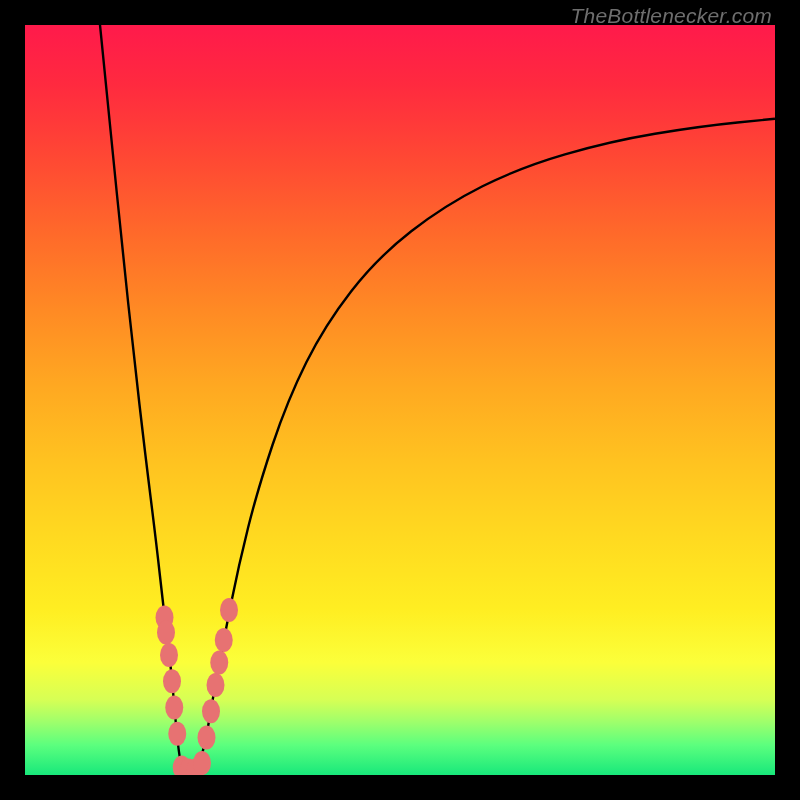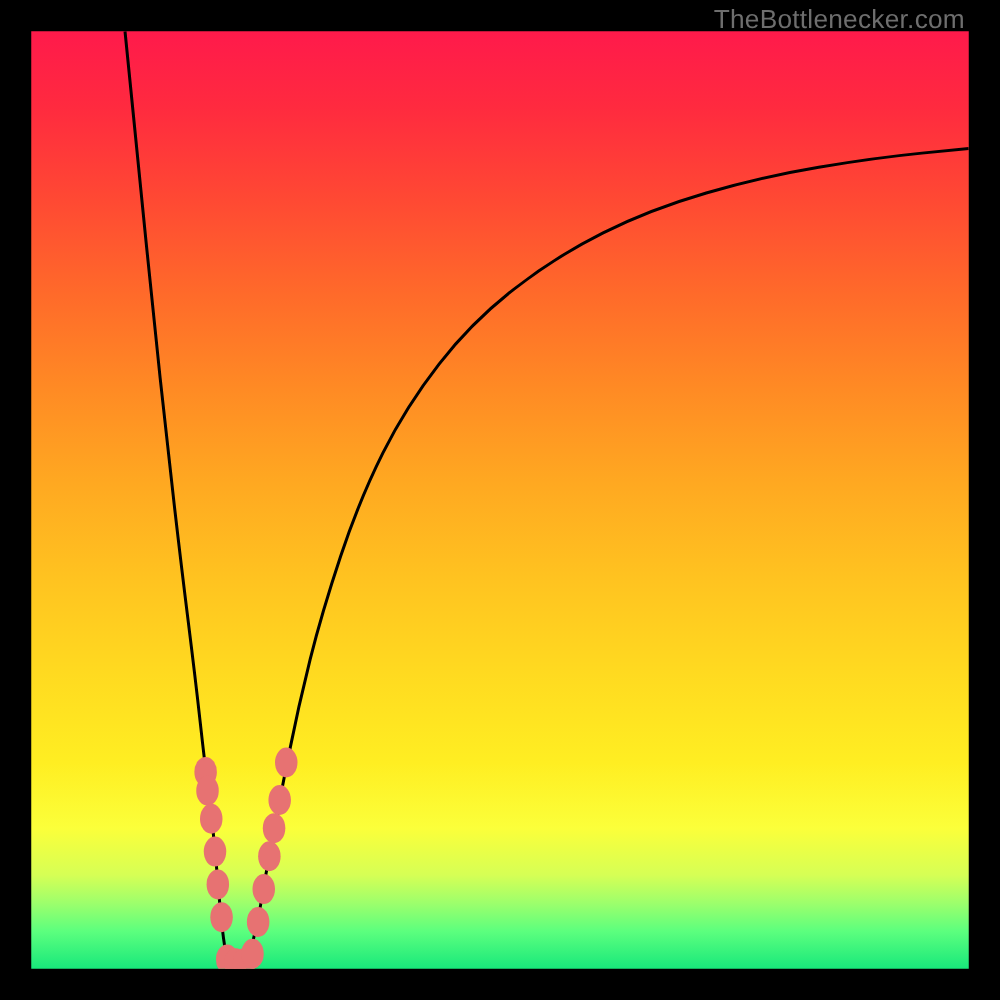--- a/index.html
+++ b/index.html
@@ -9,20 +9,21 @@
     height: 800px;
     overflow: hidden;
     background: #000;
     font-family: Arial, Helvetica, sans-serif;
   }
   .stage {
     position: relative;
     width: 800px;
     height: 800px;
     background: #000;
+    font-style: italic;
   }
   .plot {
     position: absolute;
     left: 25px;
     top: 25px;
     width: 750px;
     height: 750px;
     background: linear-gradient(
       to bottom,
       #ff1a4b 0%,

